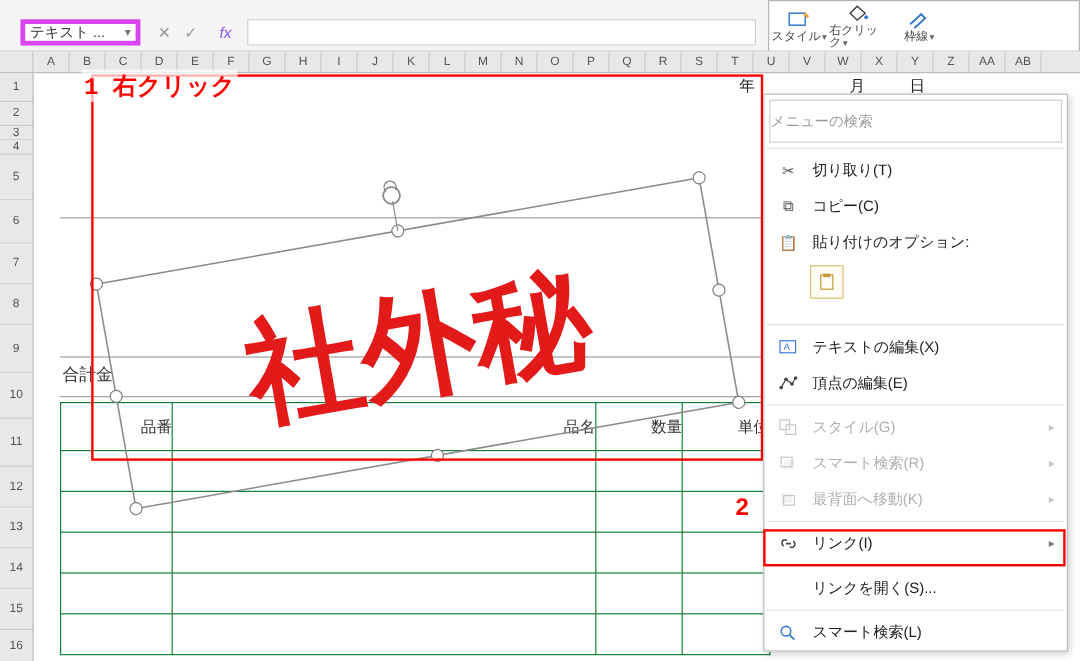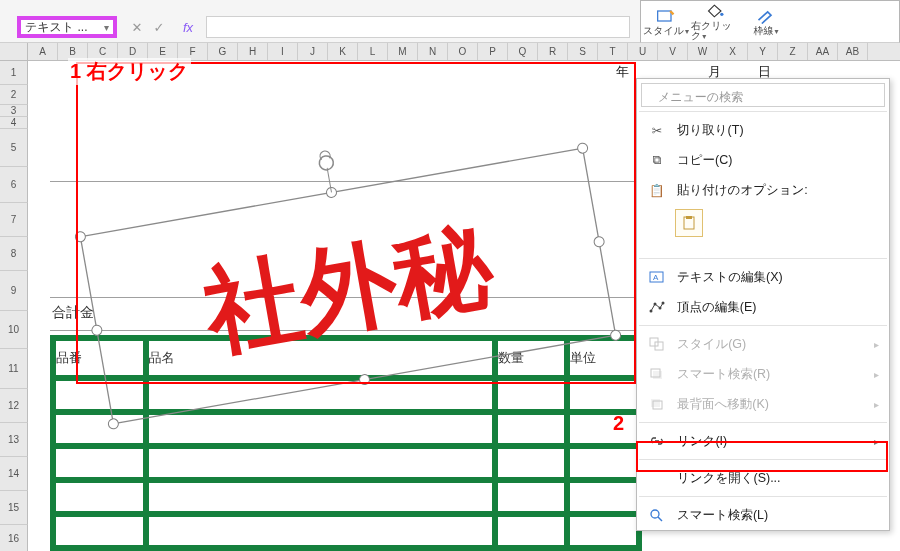--- a/index.html
+++ b/index.html
@@ -151,22 +151,22 @@
 
 
 .ptable {
   position: absolute;
   left: 22px; top: 274px;
   width: 592px;
   border-collapse: collapse;
   font-size: 13px;
 }
 .ptable th, .ptable td {
-  border: 6px solid #15803d;
-  text-align: left;
+  border: 1px solid #15803d;
+  text-align: right;
   vertical-align: middle;
 }
 .ptable th { height: 40px; font-weight: normal; }
 .ptable td { height: 34px; }
 .ptable-top {
   position: absolute;
   left: 22px; top: 236px;
   width: 592px;
   border-top: 1px solid #a0a0a0;
   border-bottom: 1px solid #a0a0a0;
@@ -202,20 +202,21 @@
   pointer-events: none;
 }
 .annot-label1 {
   position: absolute;
   left: 68px; top: 58px;
   font-size: 20px;
   font-weight: 700;
   color: #f00;
   background: rgba(255,255,255,0.7);
   padding: 0 2px;
+  font-family: Liberation Mono, monospace;
 }
 .annot-num2 {
   position: absolute;
   left: 613px; top: 412px;
   font-size: 20px;
   font-weight: 700;
   color: #f00;
 }
 .annot-step2 {
   position: absolute;
@@ -231,24 +232,24 @@
   position: absolute;
   left: 636px; top: 78px;
   width: 254px;
   background: #fff;
   border: 1px solid #bcbcbc;
   box-shadow: 2px 2px 6px rgba(0,0,0,0.2);
   z-index: 20;
 }
 .menu-search {
   margin: 4px;
-  height: 24px;
+  height: 36px;
   border: 1px solid #cfcfcf;
-  display: flex; align-items: flex-end;
-  padding: 0 16px;
+  display: flex; align-items: center;
+  padding: 0 0;
   color: #999;
   font-size: 12px;
 }
 .menu-item {
   display: flex;
   align-items: center;
   height: 30px;
   padding: 0 10px;
   font-size: 12.5px;
   color: #222;

